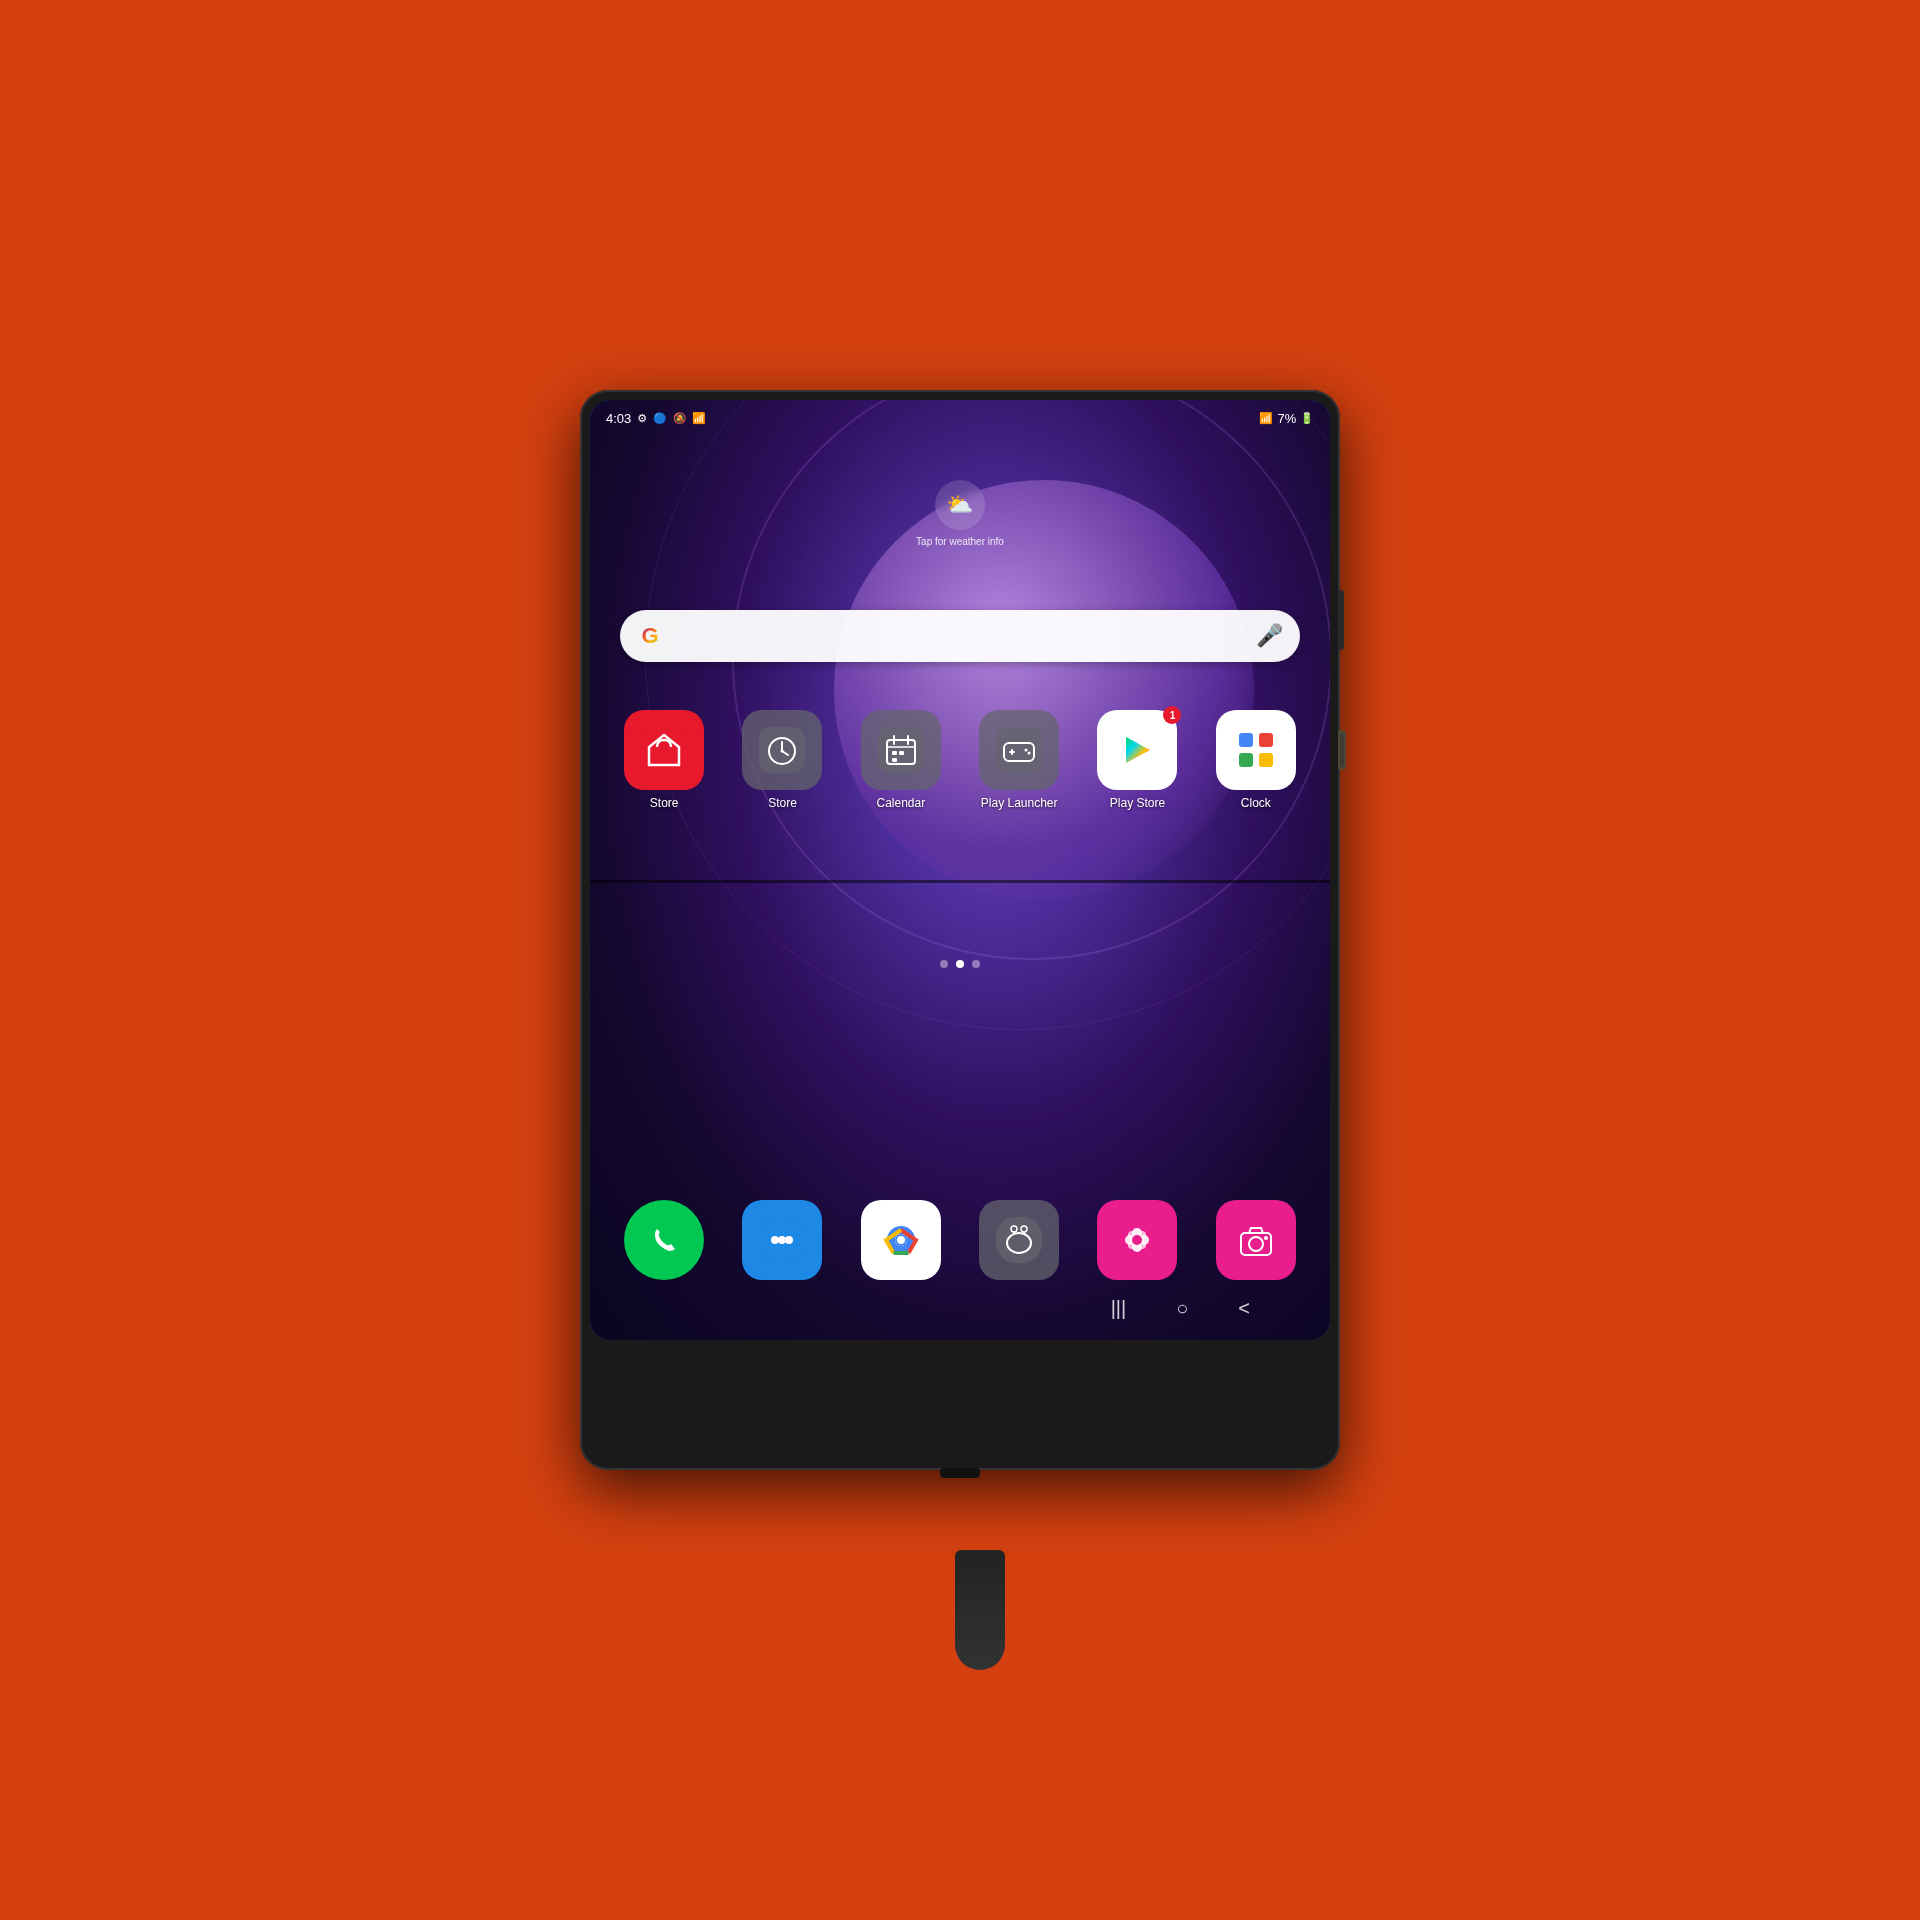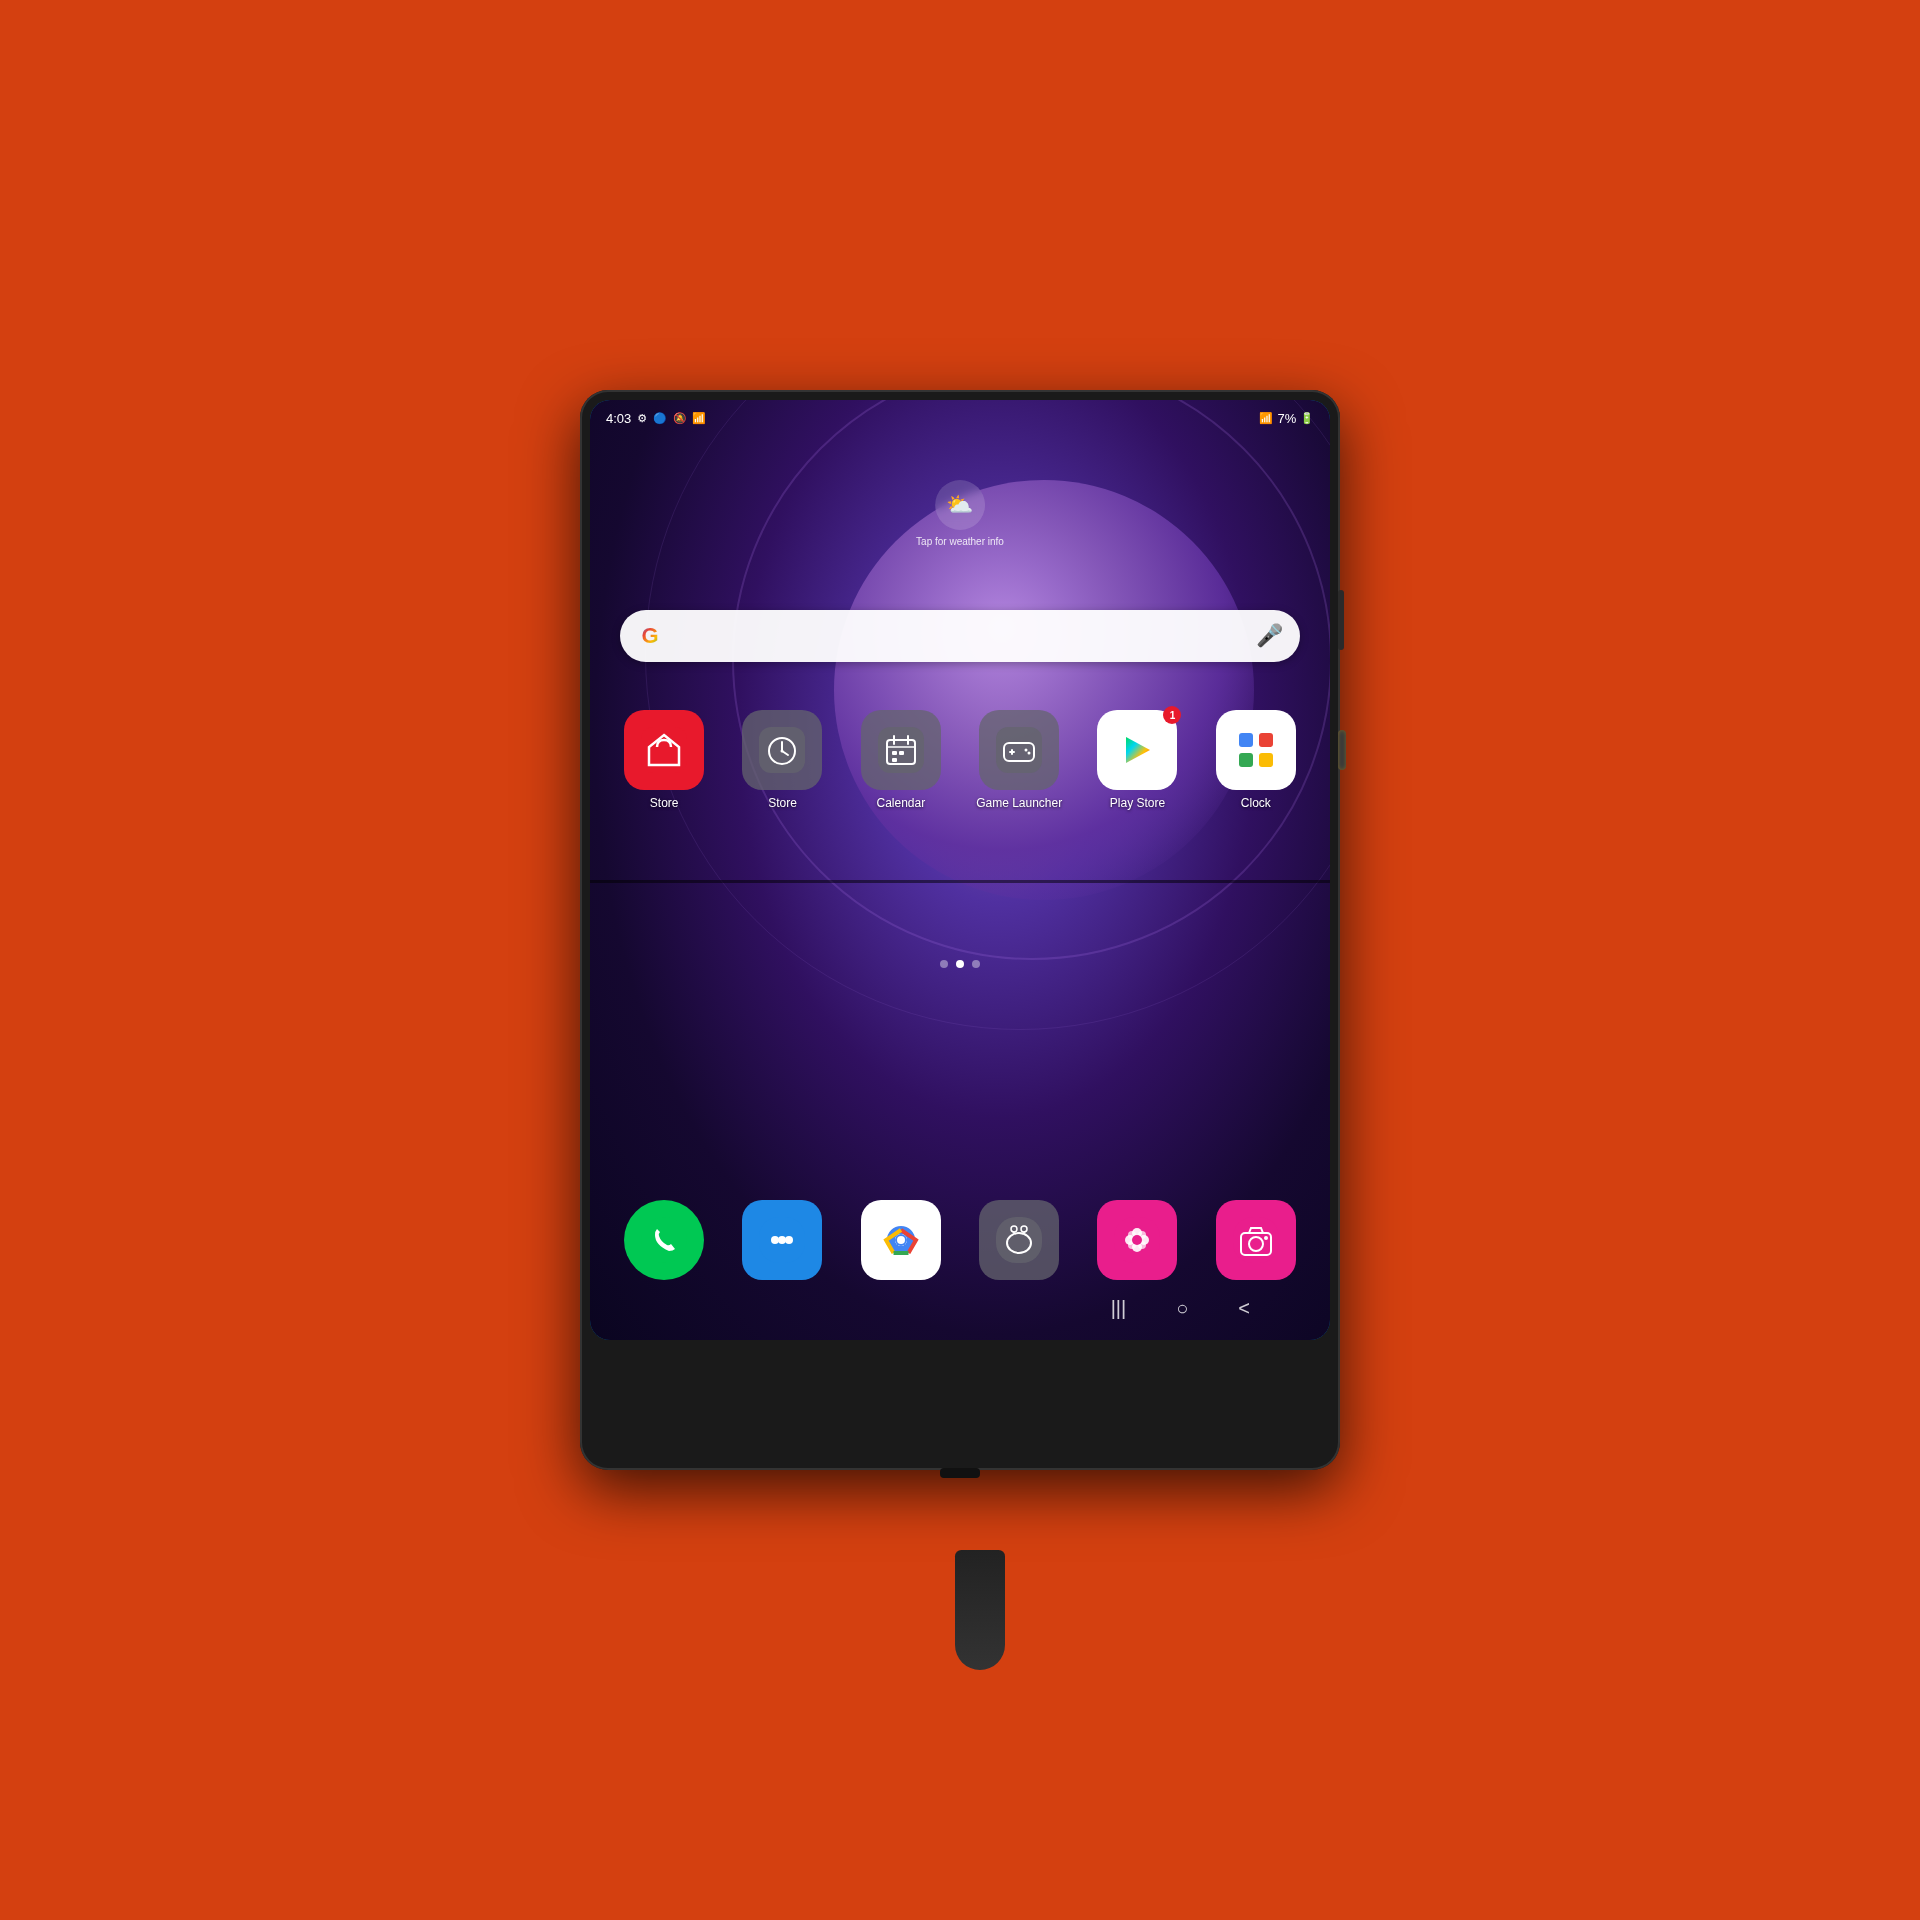--- a/index.html
+++ b/index.html
@@ -479,21 +479,21 @@
         <div class="app-icon icon-android">
           <svg width="46" height="46" viewBox="0 0 46 46">
             <rect width="46" height="46" rx="12" fill="rgba(100,100,110,0.75)"></rect>
             <rect x="8" y="16" width="30" height="18" rx="5" fill="none" stroke="white" stroke-width="2"></rect>
             <line x1="18" y1="25" x2="14" y2="25" stroke="white" stroke-width="2" stroke-linecap="round"></line>
             <line x1="16" y1="23" x2="16" y2="27" stroke="white" stroke-width="2" stroke-linecap="round"></line>
             <circle cx="30" cy="23" r="1.5" fill="white"></circle>
             <circle cx="33" cy="26" r="1.5" fill="white"></circle>
           </svg>
         </div>
-        <span class="app-label">Game Launcher</span>
+        <span class="app-label">Play Launcher</span>
       </div>
 
       <div class="app-item">
         <div class="app-icon icon-playstore">
           <div class="badge">1</div>
           <svg width="46" height="46" viewBox="0 0 46 46">
             <rect width="46" height="46" rx="12" fill="white"></rect>
             <polygon points="12,10 36,23 12,36" fill="url(#playGrad)"></polygon>
             <defs>
               <linearGradient id="playGrad" x1="0" y1="0" x2="1" y2="1">

